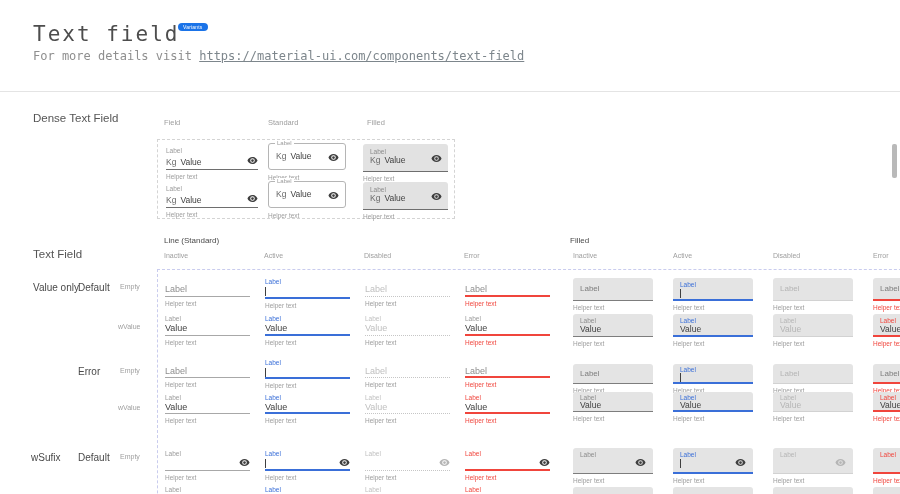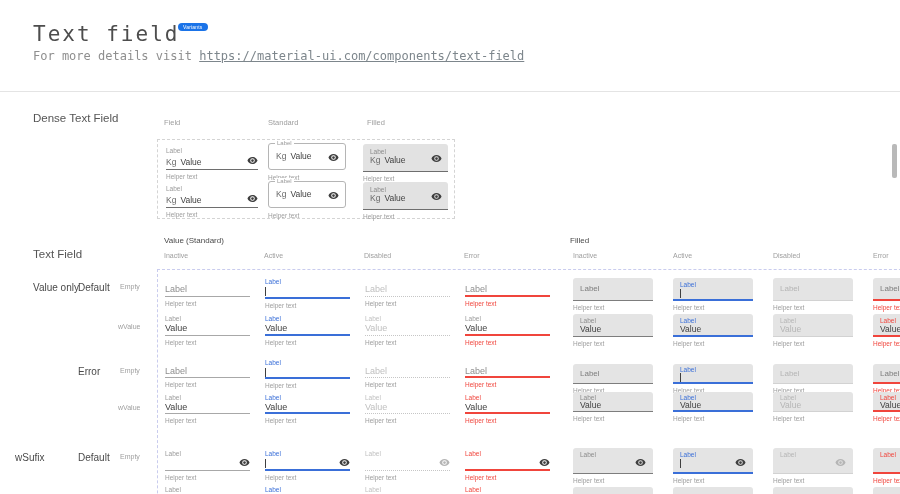--- a/index.html
+++ b/index.html
@@ -172,40 +172,40 @@
         <span class="eye" style="right:6px;top:9px">
           <svg viewBox="0 0 24 24">
             <path d="M12 4.5C7 4.5 2.7 7.6 1 12c1.7 4.4 6 7.5 11 7.5s9.3-3.1 11-7.5C21.3 7.6 17 4.5 12 4.5zM12 17a5 5 0 1 1 0-10 5 5 0 0 1 0 10zm0-8a3 3 0 1 0 0 6 3 3 0 0 0 0-6z"></path>
           </svg>
         </span>
       </div>
     <div class="hp">Helper text</div>
   </div>
 
   <div class="sec-title" style="left:33px;top:248px">Text Field</div>
-  <div class="grp-h" style="left:164px;top:236px">Value (Standard)</div>
+  <div class="grp-h" style="left:164px;top:236px">Line (Standard)</div>
   <div class="grp-h" style="left:570px;top:236px">Filled</div>
   <div class="row-s" style="left:164px;top:252px">Inactive</div>
   <div class="row-s" style="left:264px;top:252px">Active</div>
   <div class="row-s" style="left:364px;top:252px">Disabled</div>
   <div class="row-s" style="left:464px;top:252px">Error</div>
   <div class="row-s" style="left:573px;top:252px">Inactive</div>
   <div class="row-s" style="left:673px;top:252px">Active</div>
   <div class="row-s" style="left:773px;top:252px">Disabled</div>
   <div class="row-s" style="left:873px;top:252px">Error</div>
   <div class="dash grid" style="left:157px;top:269px;width:770px;height:320px"></div>
 
   <div class="row-h" style="left:33px;top:282px">Value only</div>
   <div class="row-h" style="left:78px;top:282px">Default</div>
   <div class="row-s" style="left:120px;top:283px">Empty</div>
   <div class="row-s" style="left:118px;top:323px">wValue</div>
   <div class="row-h" style="left:78px;top:366px">Error</div>
   <div class="row-s" style="left:120px;top:367px">Empty</div>
   <div class="row-s" style="left:118px;top:404px">wValue</div>
-  <div class="row-h" style="left:15px;top:452px">wSufix</div>
+  <div class="row-h" style="left:31px;top:452px">wSufix</div>
   <div class="row-h" style="left:78px;top:452px">Default</div>
   <div class="row-s" style="left:120px;top:453px">Empty</div>
 
   <div class="lc" style="left:165px;top:284px">
     <div class="bl">Label</div>
     <div class="ul"></div>
     <div class="hp">Helper text</div>
   </div>
   <div class="lc act" style="left:265px;top:278px">
     <div class="sl">Label</div>

